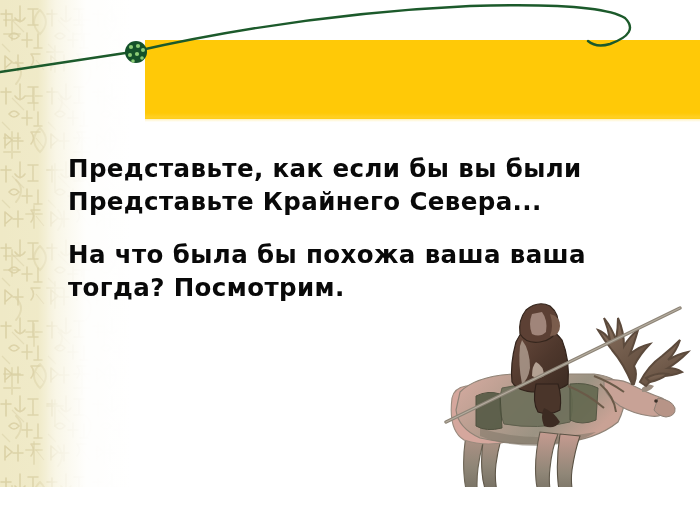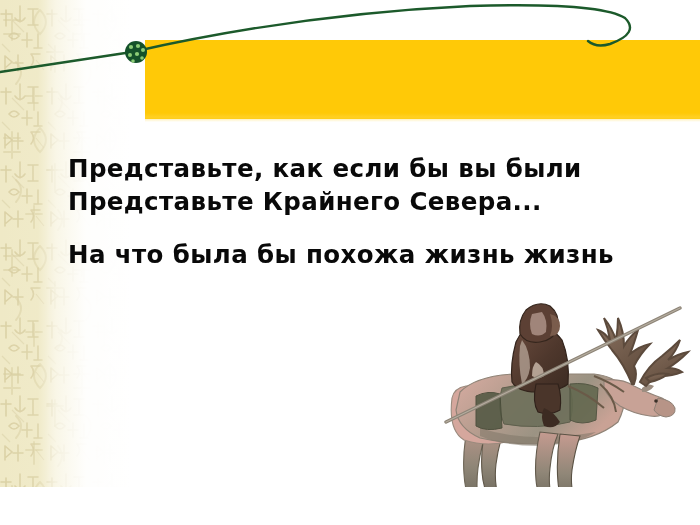--- a/index.html
+++ b/index.html
@@ -140,21 +140,22 @@
       <circle cx="133" cy="61" r="1.8" fill="#8ccd77"></circle>
     </g>
   </svg>
 
   <div id="text-block">
     <div class="para" id="para-1">
       <div>Представьте, как если бы вы были</div>
       <div>Представьте Крайнего Севера...</div>
     </div>
     <div class="para" id="para-2">
-      <div>На что была бы похожа жизнь жизнь</div>
+      <div>На что была бы похожа ваша ваша</div>
+      <div>тогда? Посмотрим.</div>
     </div>
   </div>
 
   <svg id="illustration" viewBox="0 0 282 237">
     <defs>
       <linearGradient id="bodyG" x1="0" y1="0" x2="1" y2="0.4">
         <stop offset="0%" stop-color="#d8aca2"></stop>
         <stop offset="35%" stop-color="#b99e90"></stop>
         <stop offset="70%" stop-color="#9b9383"></stop>
         <stop offset="100%" stop-color="#c9a295"></stop>

